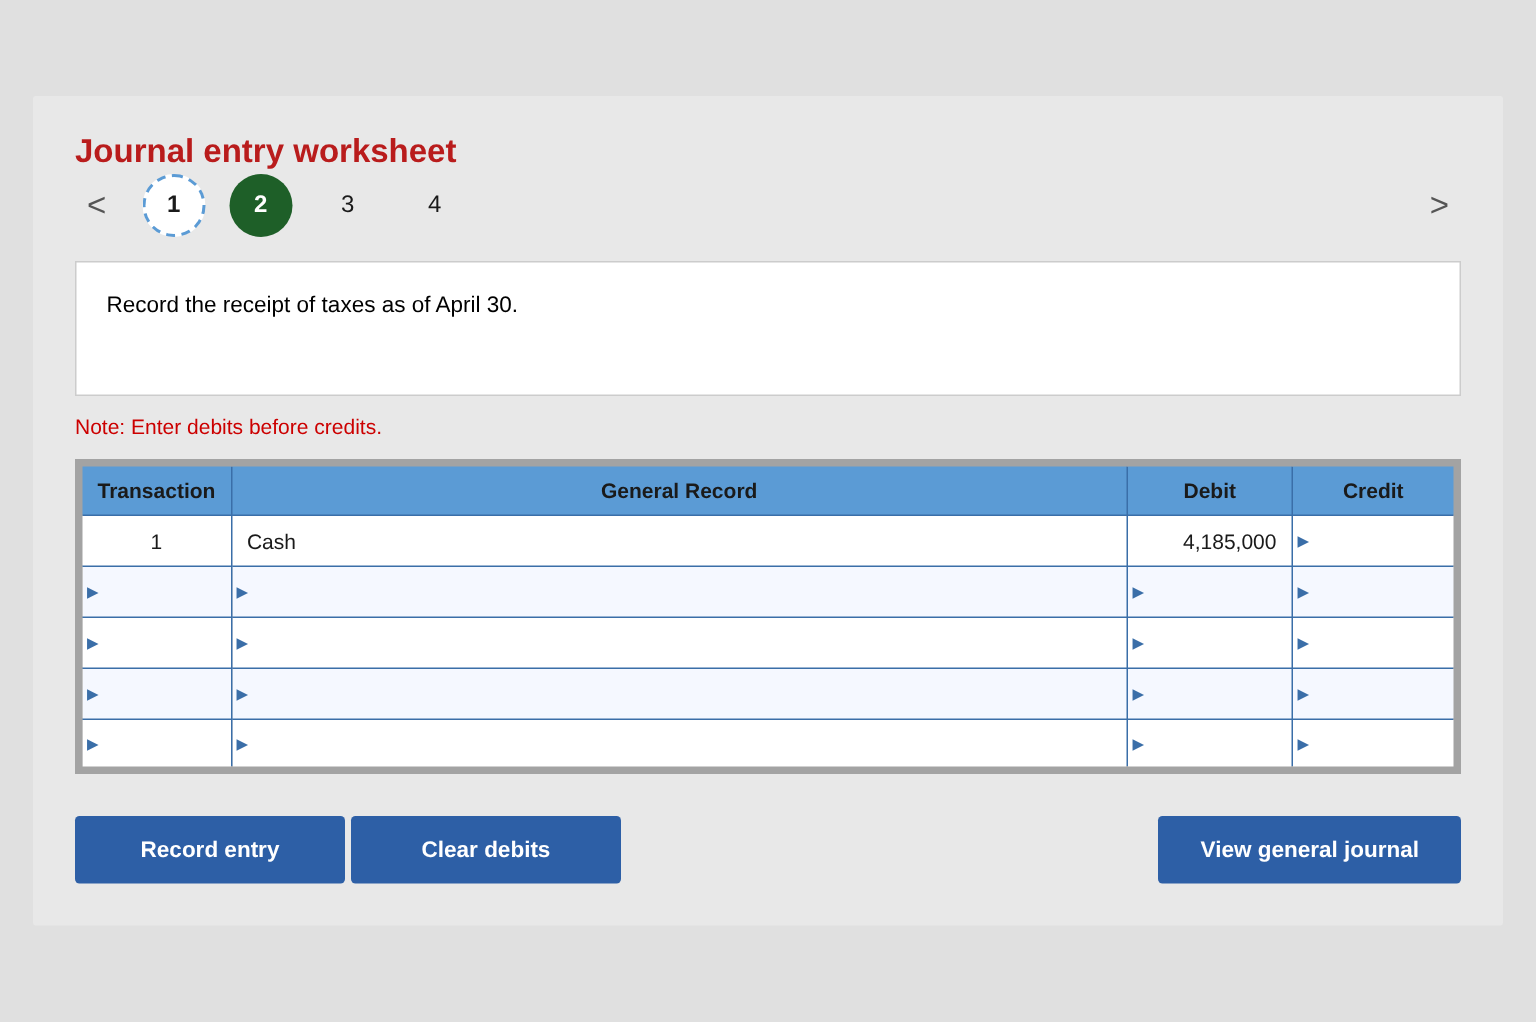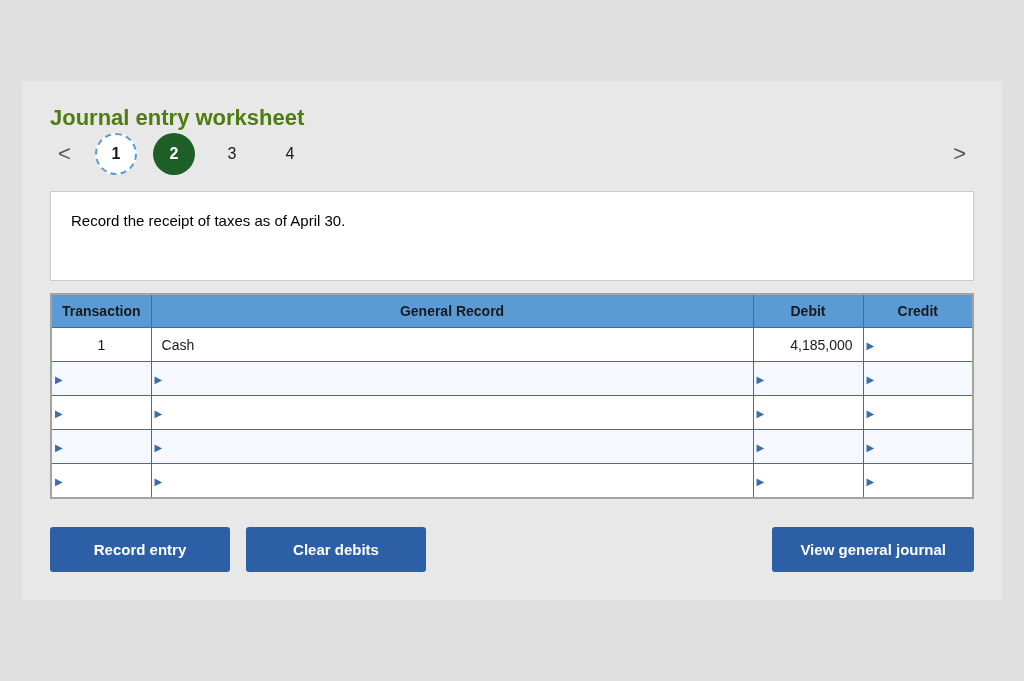--- a/index.html
+++ b/index.html
@@ -14,21 +14,21 @@
     }
     .container {
       background: #e8e8e8;
       width: 980px;
       padding: 24px 28px 28px 28px;
       border-radius: 2px;
     }
     .page-title {
       font-size: 22px;
       font-weight: bold;
-      color: #4d7c0f;
+      color: #b91c1c;
       margin-bottom: 2px;
     }
     .nav-row {
       display: flex;
       align-items: center;
       gap: 16px;
       margin-bottom: 16px;
     }
     .nav-arrow {
       font-size: 22px;
@@ -76,21 +76,21 @@
     }
     .note {
       color: #cc0000;
       font-size: 14px;
       margin-bottom: 14px;
       font-weight: normal;
     }
     .journal-table {
       width: 100%;
       border-collapse: collapse;
-      border: 2px solid #a3a3a3;
+      border: 5px solid #a3a3a3;
       margin-bottom: 28px;
     }
     .journal-table thead tr {
       background: #5b9bd5;
     }
     .journal-table thead th {
       color: #1a1a1a;
       font-weight: bold;
       font-size: 14px;
       padding: 8px 10px;
@@ -138,21 +138,21 @@
       content: '▶';
       color: #3a6ea8;
       font-size: 10px;
       position: absolute;
       left: 3px;
       top: 50%;
       transform: translateY(-50%);
     }
     .buttons-row {
       display: flex;
-      gap: 16px;
+      gap: 4px;
       align-items: center;
     }
     .btn-action {
       background: #2d5fa6;
       color: white;
       border: none;
       padding: 14px 28px;
       font-size: 15px;
       font-weight: bold;
       cursor: pointer;
@@ -181,20 +181,21 @@
     <button class="page-btn plain">3</button>
     <button class="page-btn plain">4</button>
     <span class="btn-spacer"></span>
     <span class="nav-arrow">&gt;</span>
   </div>
 
   <div class="instruction-box">
     <span>Record the receipt of taxes as of April 30.</span>
   </div>
 
+  <div class="note">Note: Enter debits before credits.</div>
 
   <table class="journal-table">
     <thead>
       <tr>
         <th class="td-transaction">Transaction</th>
         <th class="general-journal">General Record</th>
         <th class="td-debit">Debit</th>
         <th class="td-credit">Credit</th>
       </tr>
     </thead>

